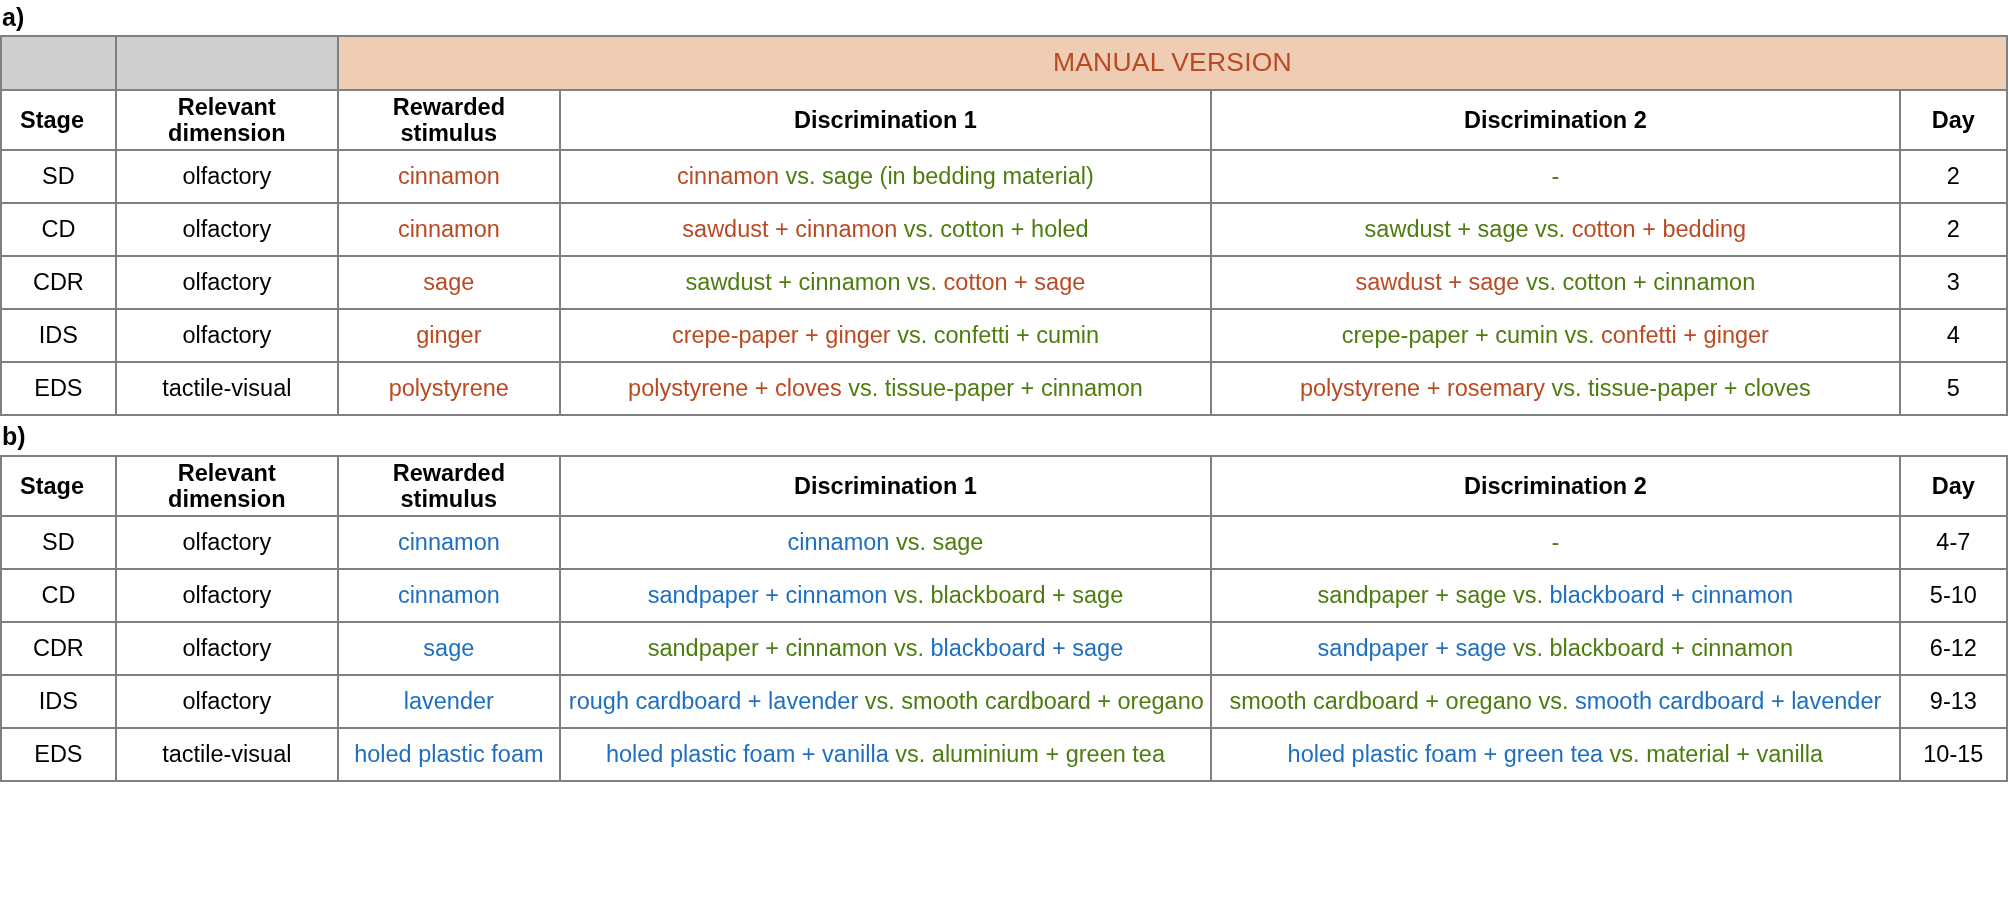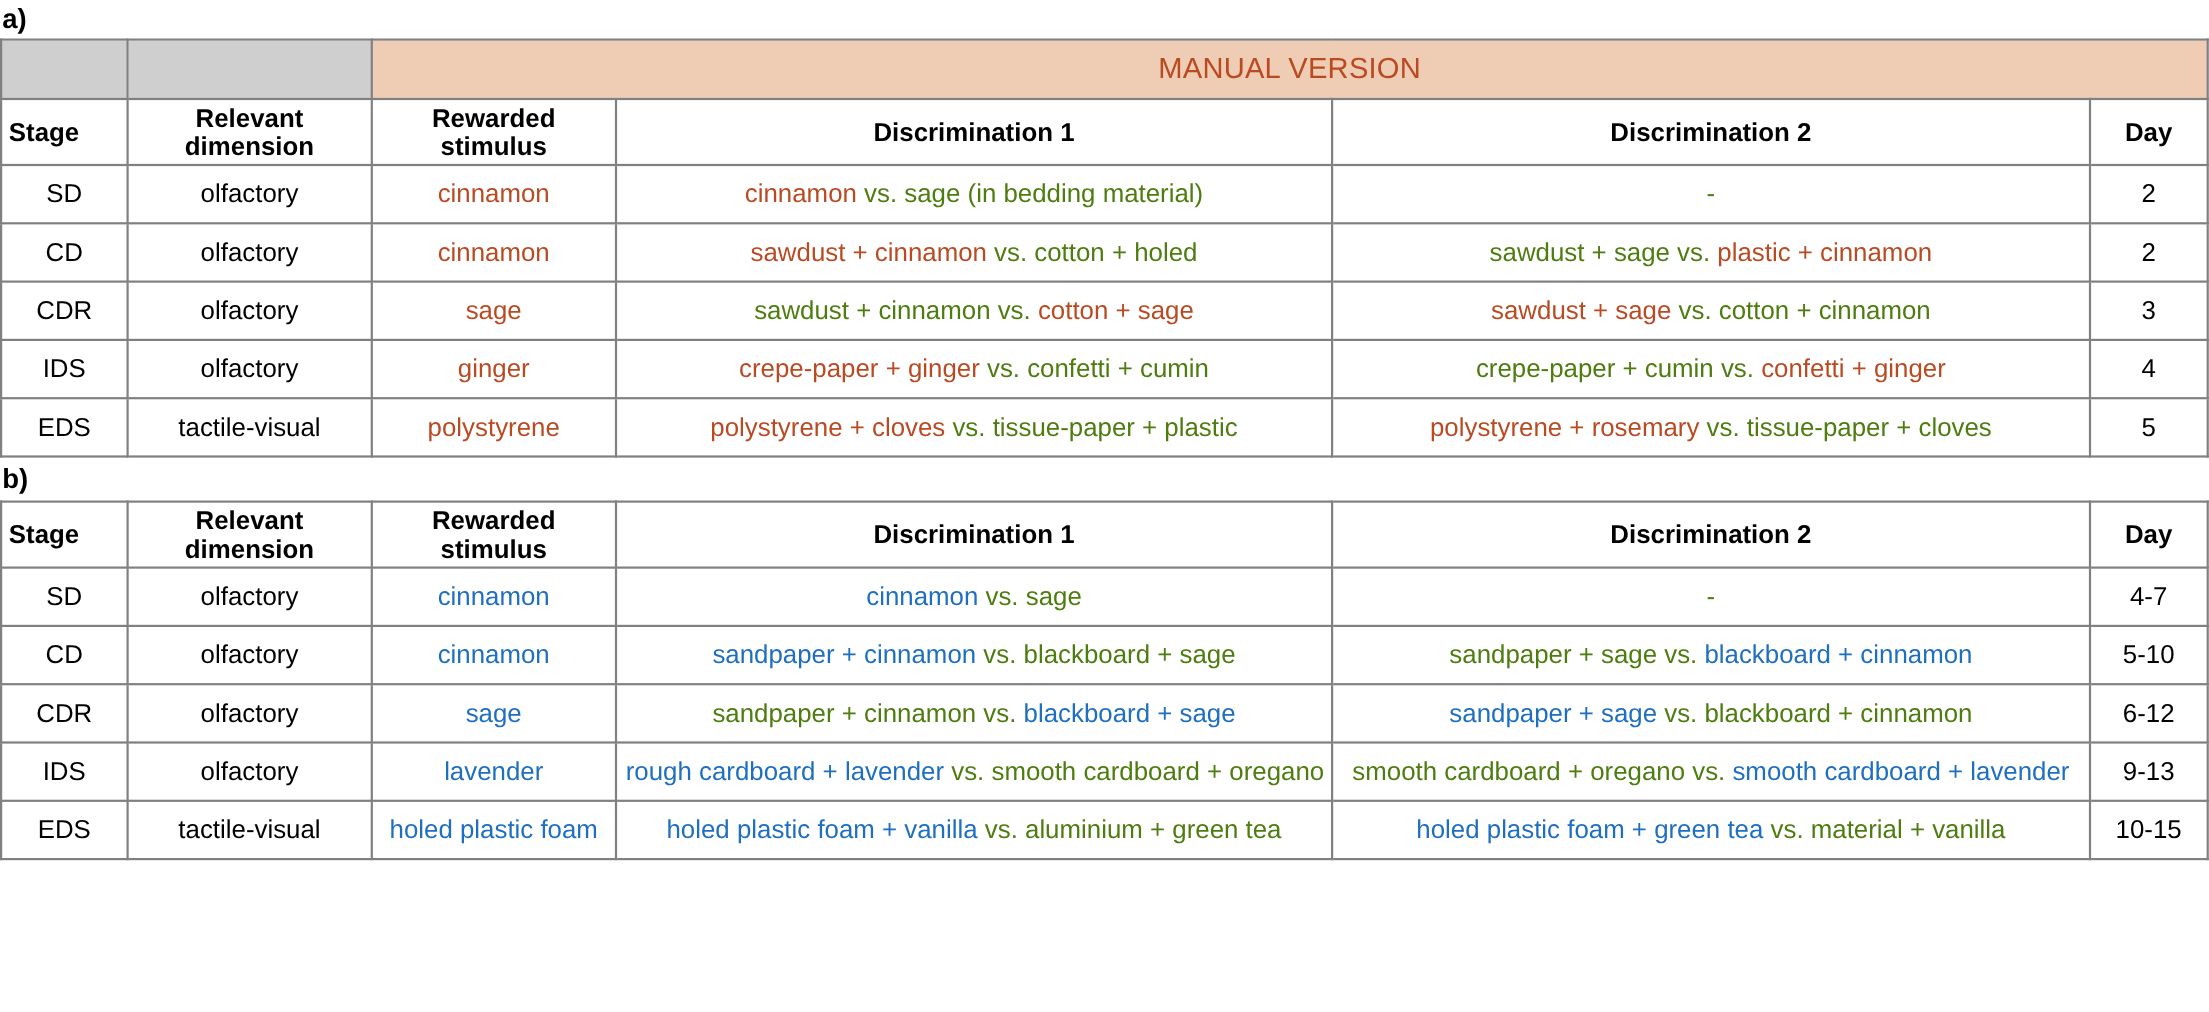--- a/index.html
+++ b/index.html
@@ -74,21 +74,21 @@
     background: #c6cfea;
     color: #1f6fc0;
   }
   
   tr.colhead td {
     font-weight: bold;
     height: 58px;
   }
   tr.colhead td.stage-h {
     text-align: left;
-    padding-left: 6px;
+    padding-left: 18px;
   }
   
   tr.body-row td {
     height: 51px;
   }
   td.stage-cell {
     font-weight: bold;
     text-align: left;
     padding-left: 6px;
   }
@@ -139,21 +139,21 @@
         <td><span class="hl-manual">cinnamon</span></td>
         <td><span class="hl-manual">cinnamon</span><span class="plain"> vs. sage (in bedding material)</span></td>
         <td><span class="plain">-</span></td>
         <td>2</td>
       </tr>
       <tr class="body-row">
         <td class="stage-cell">CD</td>
         <td>olfactory</td>
         <td><span class="hl-manual">cinnamon</span></td>
         <td><span class="hl-manual">sawdust + cinnamon</span><span class="plain"> vs. cotton + holed</span></td>
-        <td><span class="plain">sawdust + sage vs. </span><span class="hl-manual">plastic + cinnamon</span></td>
+        <td><span class="plain">sawdust + sage vs. </span><span class="hl-manual">cotton + bedding</span></td>
         <td>2</td>
       </tr>
       <tr class="body-row">
         <td class="stage-cell">CDR</td>
         <td>olfactory</td>
         <td><span class="hl-manual">sage</span></td>
         <td><span class="plain">sawdust + cinnamon vs. </span><span class="hl-manual">cotton + sage</span></td>
         <td><span class="hl-manual">sawdust + sage</span><span class="plain"> vs. cotton + cinnamon</span></td>
         <td>3</td>
       </tr>
@@ -162,21 +162,21 @@
         <td>olfactory</td>
         <td><span class="hl-manual">ginger</span></td>
         <td><span class="hl-manual">crepe-paper + ginger</span><span class="plain"> vs. confetti + cumin</span></td>
         <td><span class="plain">crepe-paper + cumin vs. </span><span class="hl-manual">confetti + ginger</span></td>
         <td>4</td>
       </tr>
       <tr class="body-row">
         <td class="stage-cell">EDS</td>
         <td>tactile-visual</td>
         <td><span class="hl-manual">polystyrene</span></td>
-        <td><span class="hl-manual">polystyrene + cloves</span><span class="plain"> vs. tissue-paper + plastic</span></td>
+        <td><span class="hl-manual">polystyrene + cloves</span><span class="plain"> vs. tissue-paper + cinnamon</span></td>
         <td><span class="hl-manual">polystyrene + rosemary</span><span class="plain"> vs. tissue-paper + cloves</span></td>
         <td>5</td>
       </tr>
     </tbody>
   </table>
 
   <div class="panel-label b">b)</div>
 
   <table class="asst">
     <colgroup>

